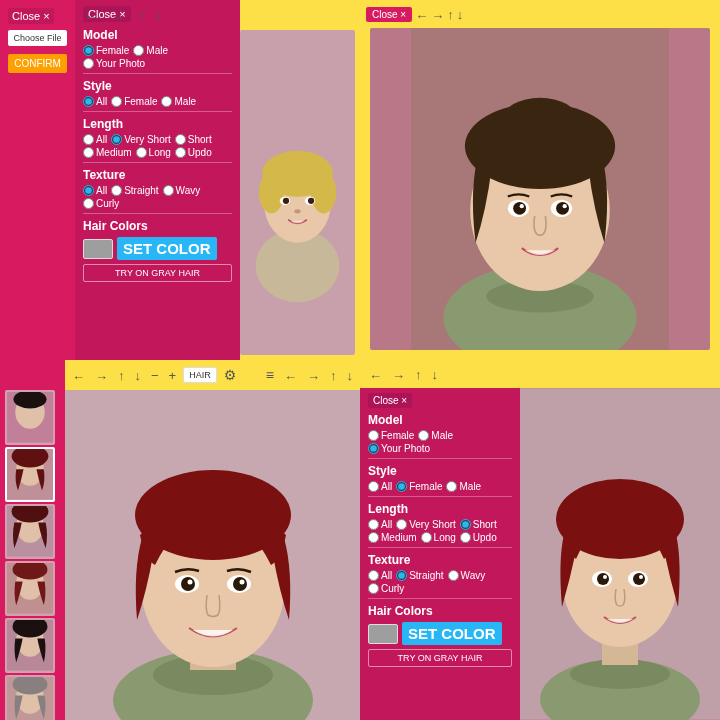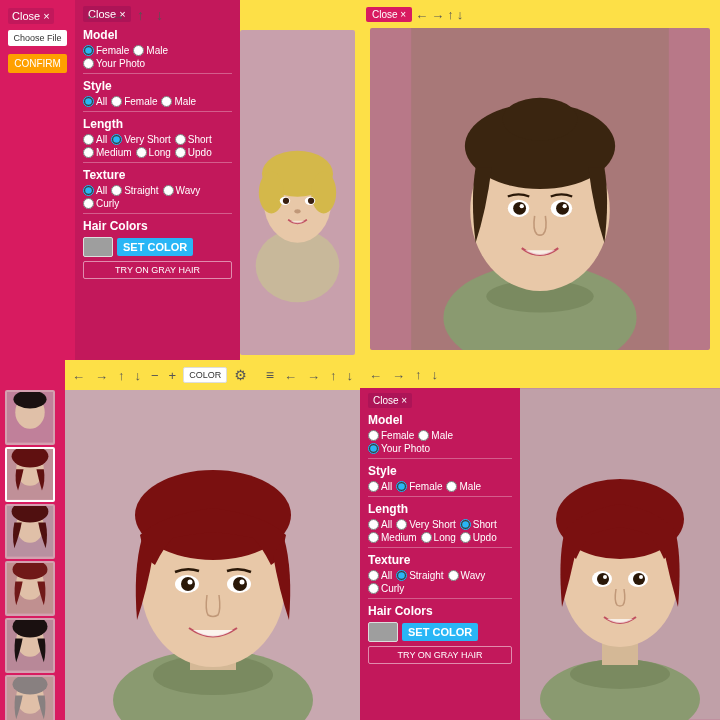--- a/index.html
+++ b/index.html
@@ -163,21 +163,21 @@
       width: 30px;
       height: 20px;
       background: #9e9e9e;
       border: 1px solid #ddd;
       border-radius: 2px;
     }
     .set-color-btn {
       background: #29b6f6;
       color: white;
       border: none;
-      font-size: 11px;
+      font-size: 15px;
       padding: 3px 6px;
       border-radius: 2px;
       cursor: pointer;
       font-weight: bold;
     }
     .try-gray-btn {
       display: block;
       width: 100%;
       background: none;
       color: white;
@@ -595,21 +595,21 @@
 
   </div>
 
   <div class="bottom-nav">
     <button>←</button>
     <button>→</button>
     <button>↑</button>
     <button>↓</button>
     <button>−</button>
     <button>+</button>
-    <button class="reset-btn">COLOR</button>
+    <button class="reset-btn">HAIR</button>
     <button class="gear-btn">⚙</button>
     <button class="hamburger-btn">≡</button>
     <button>←</button>
     <button>→</button>
     <button>↑</button>
     <button>↓</button>
   </div>
 
   <div class="main-photo-bl">
     <svg viewBox="0 0 295 330" xmlns="http://www.w3.org/2000/svg" style="width:100%;height:100%;">

